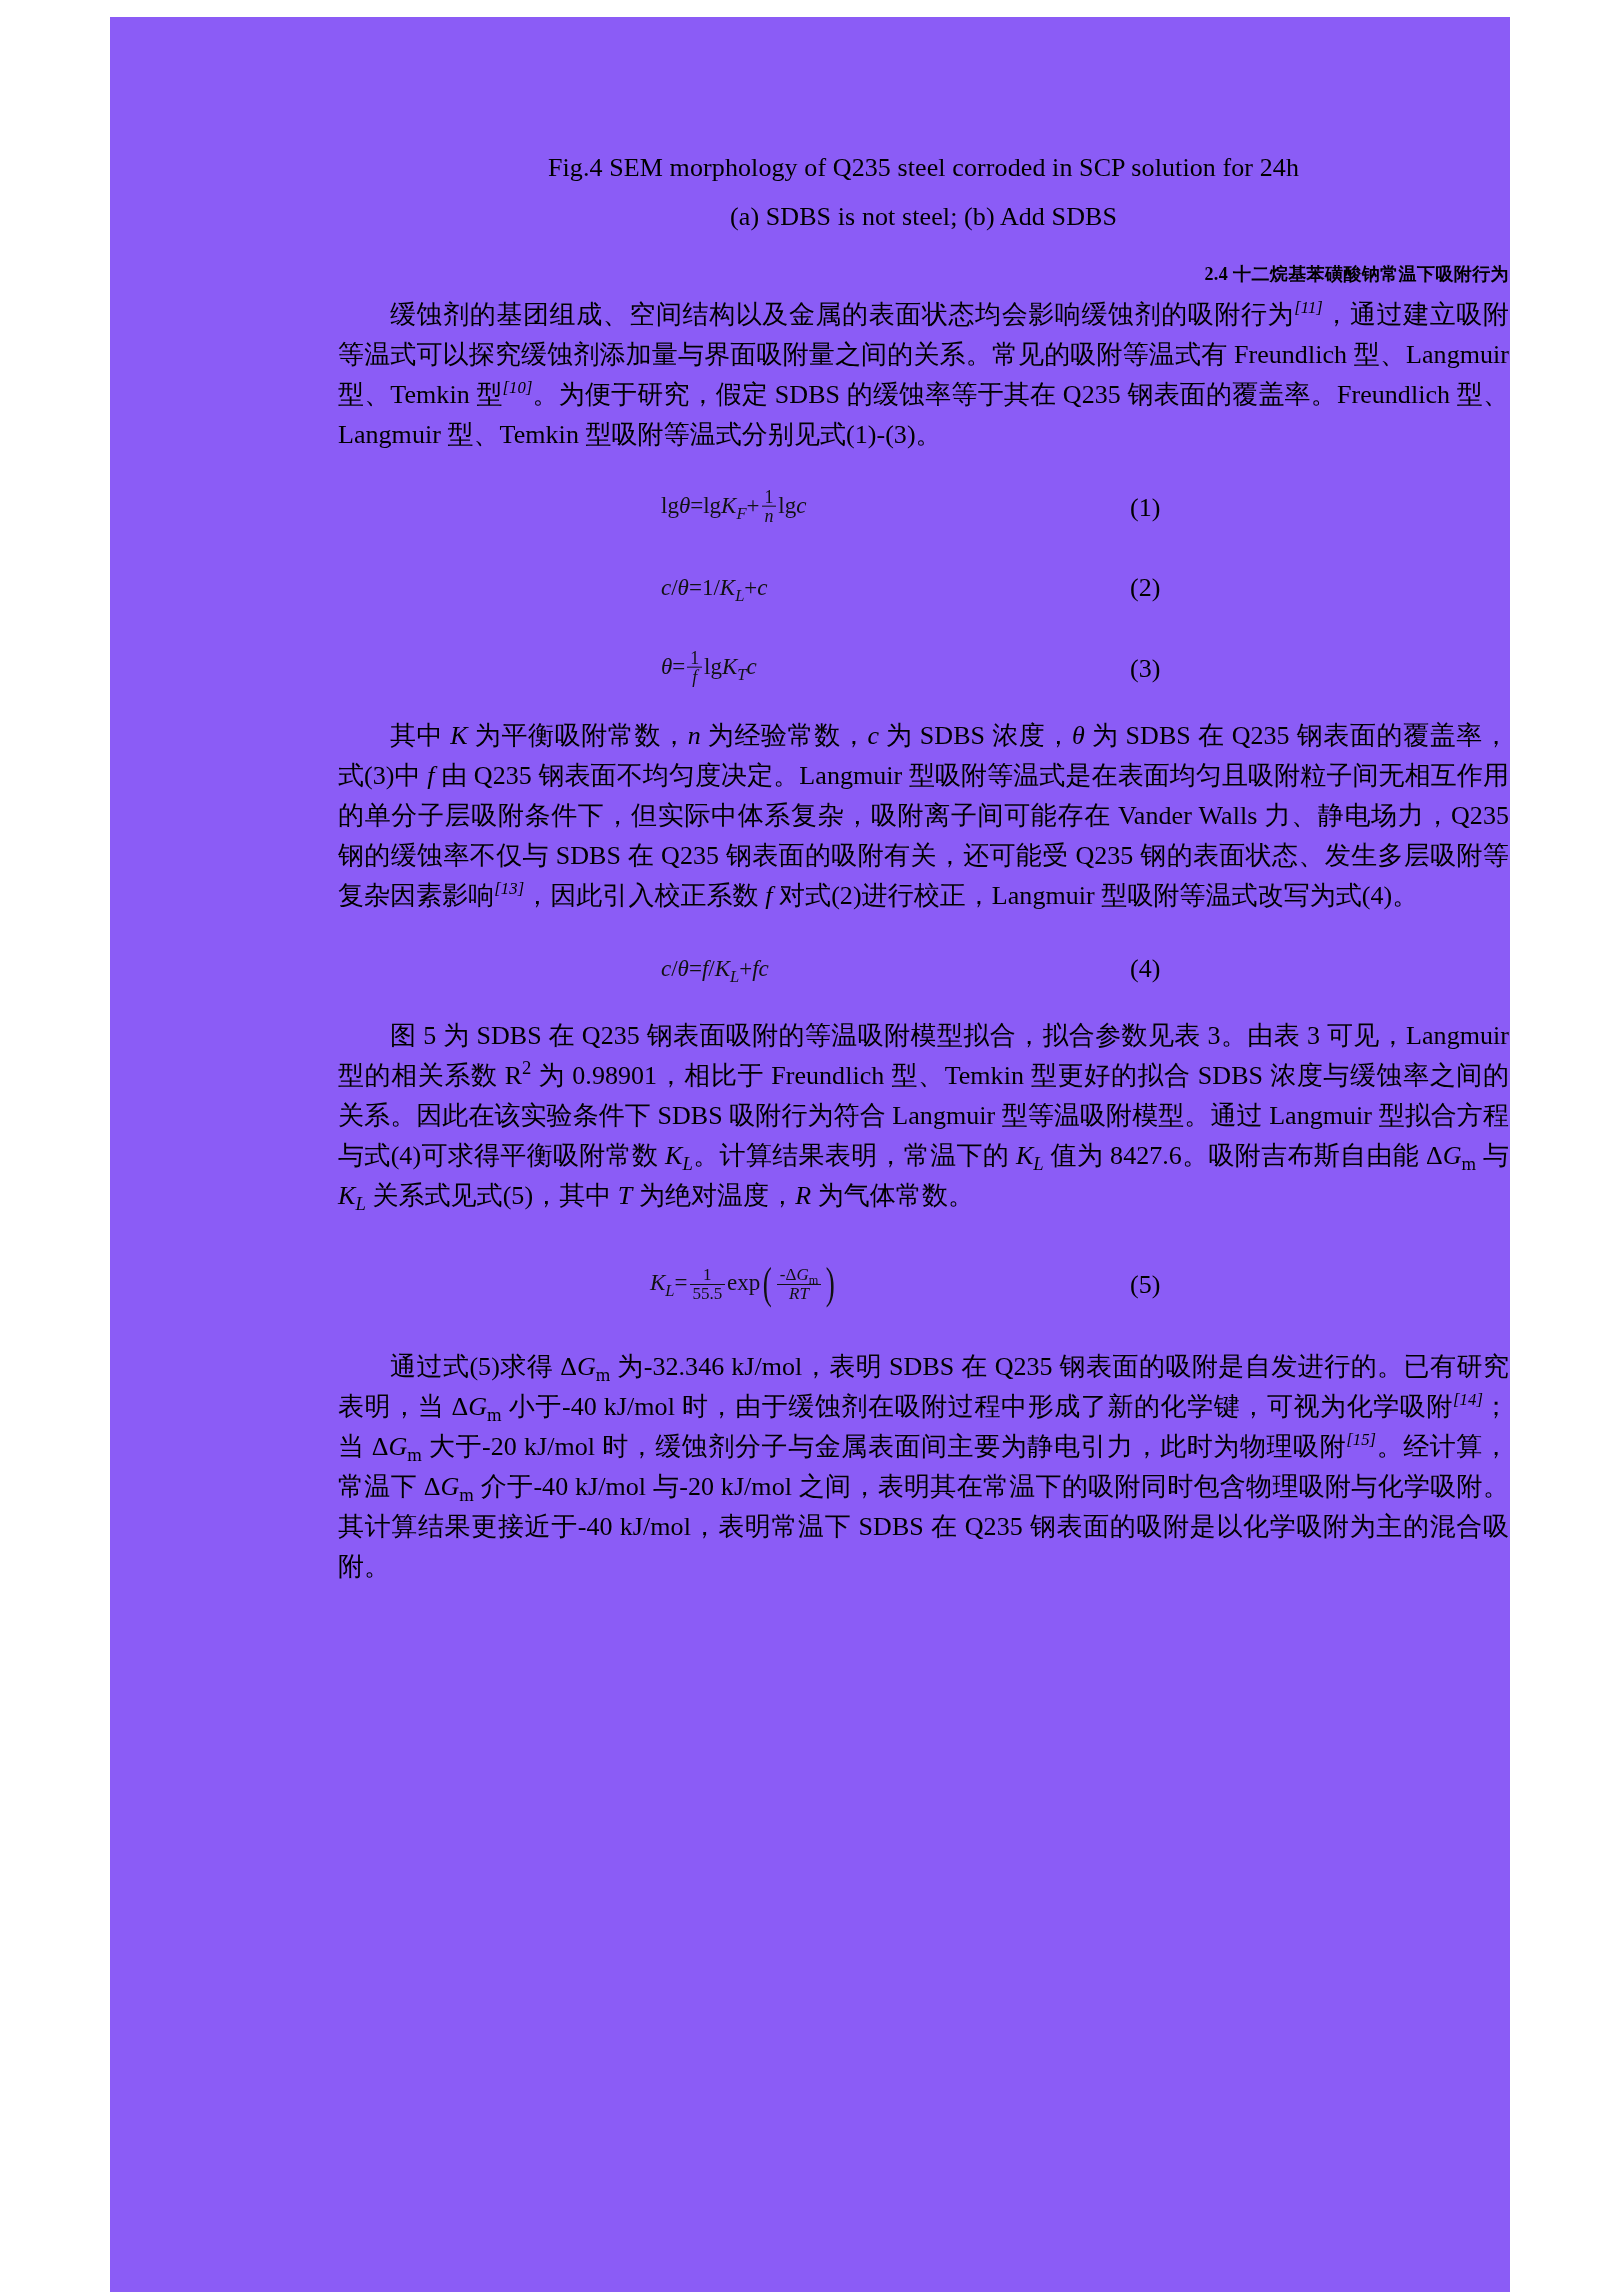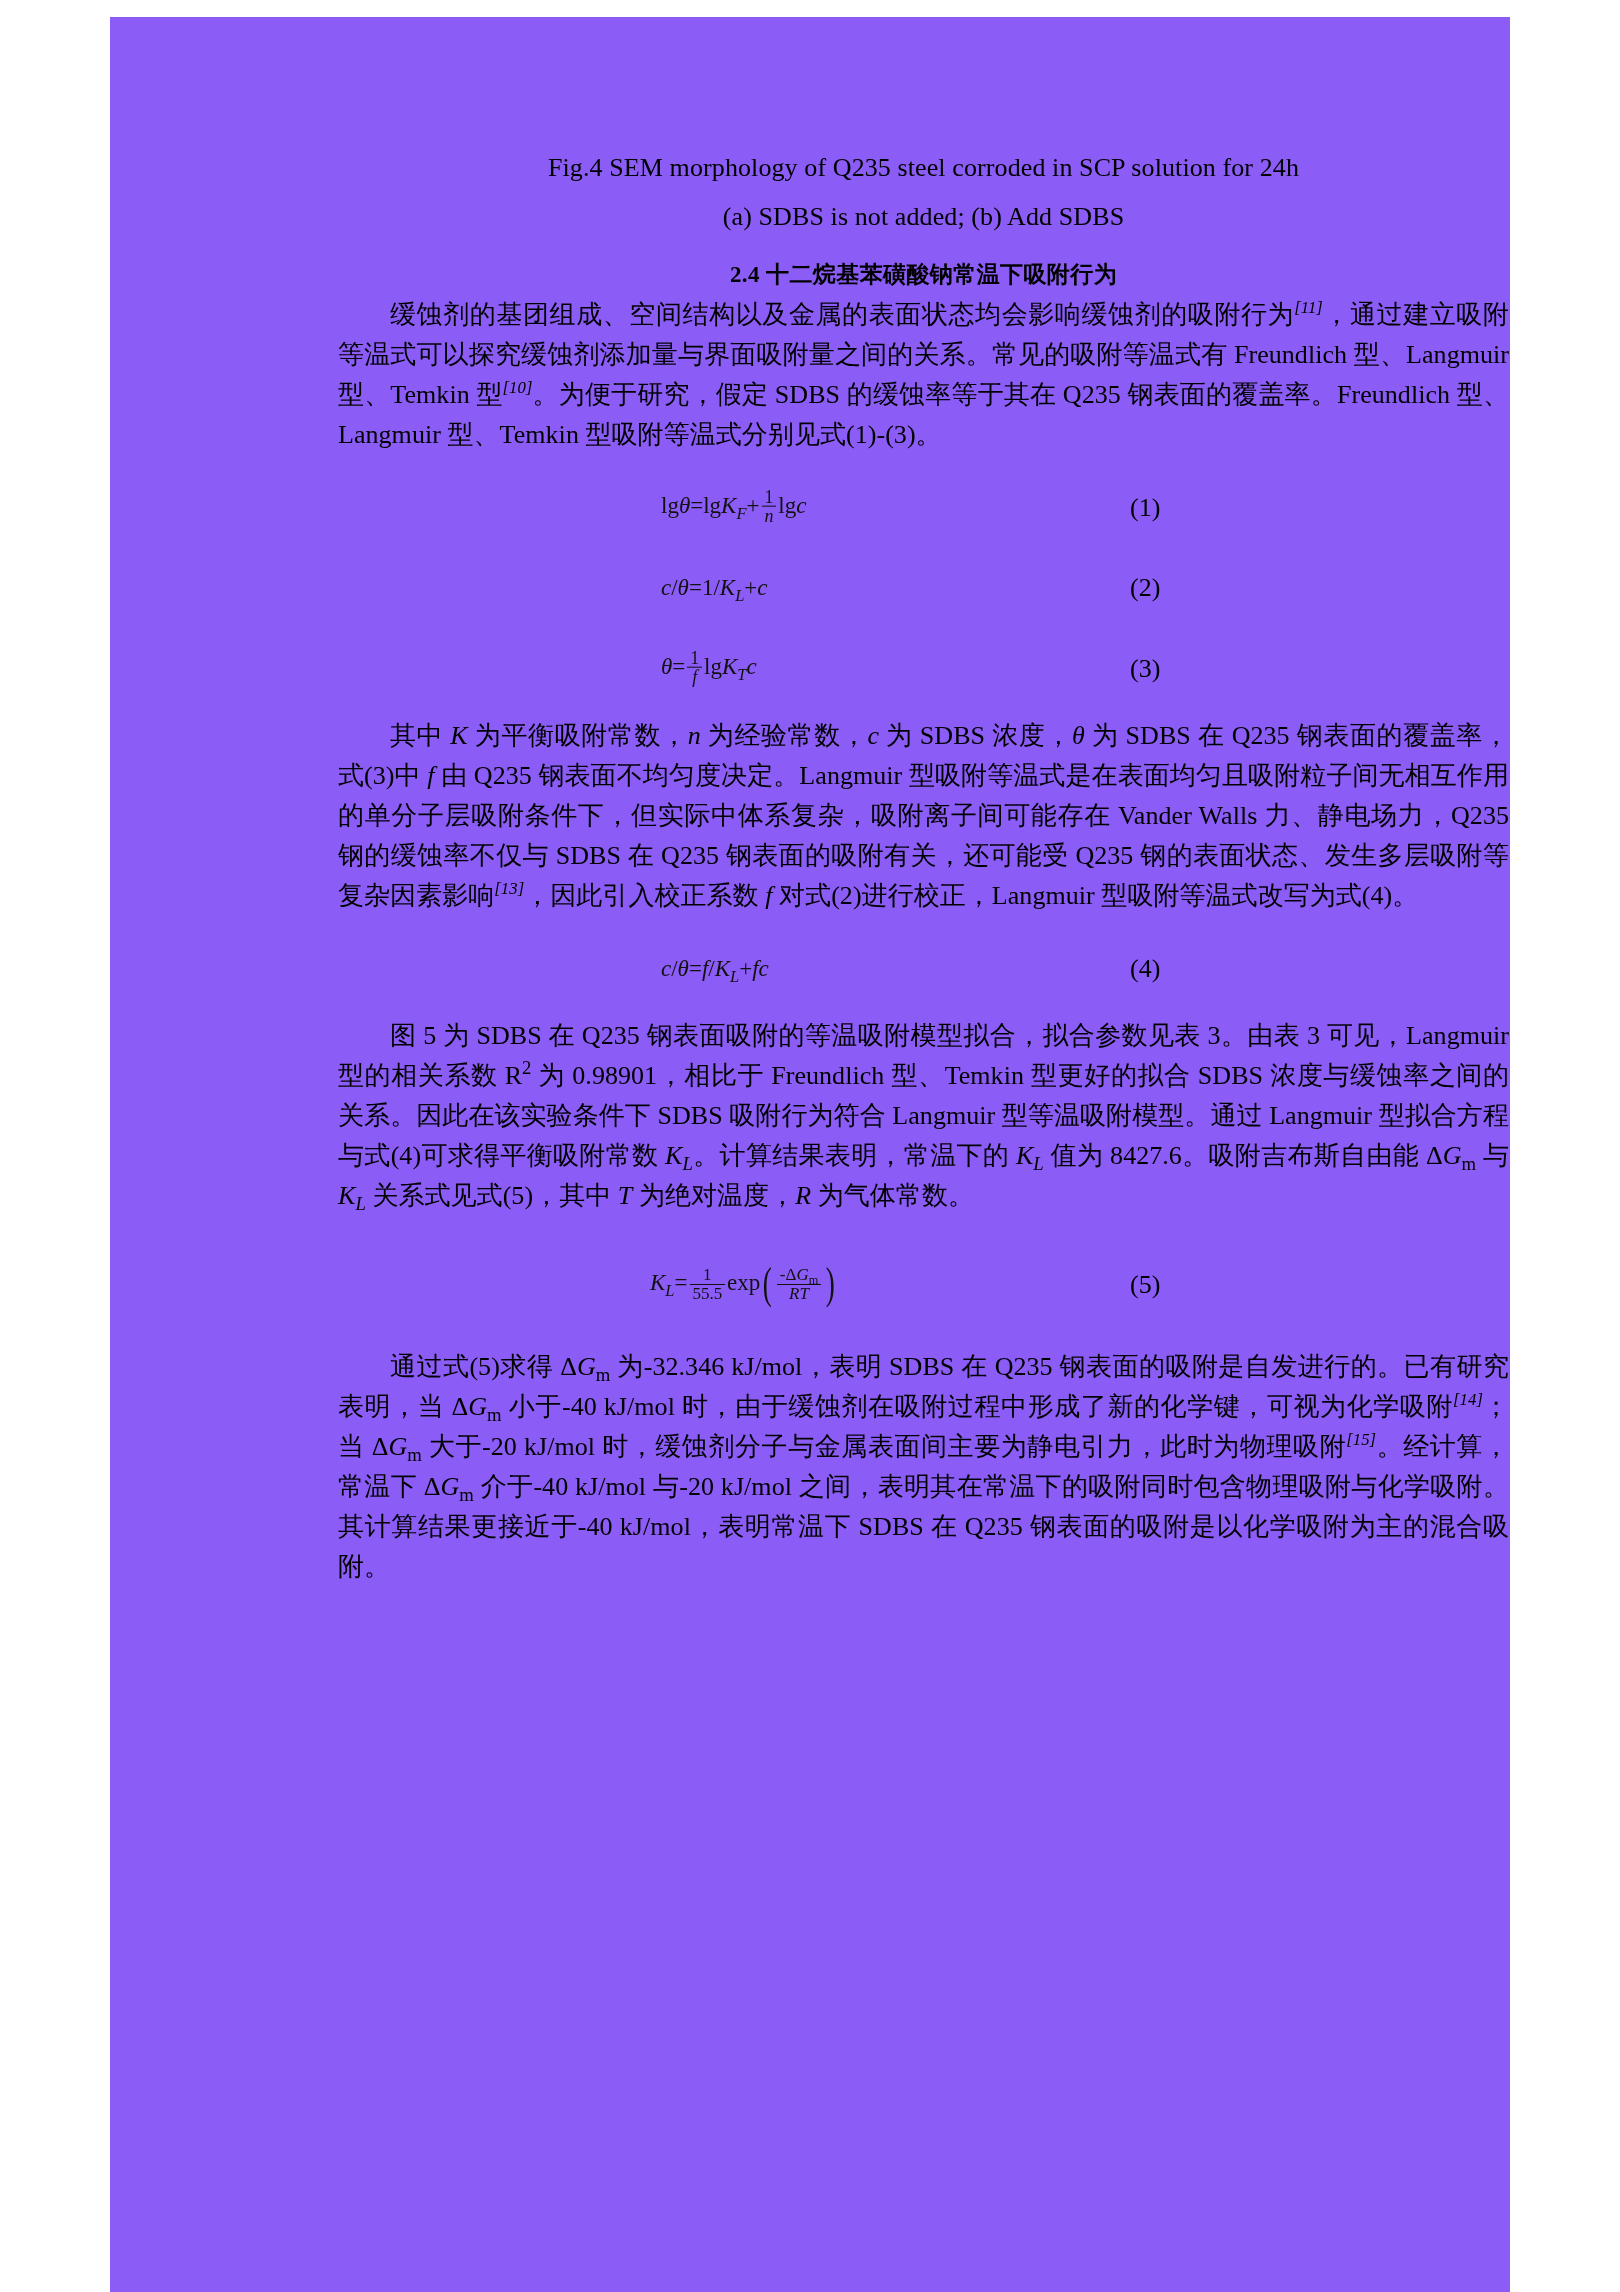--- a/index.html
+++ b/index.html
@@ -34,25 +34,25 @@
     font-size: 26px;
     line-height: 43px;
     letter-spacing: 0.1px;
   }
   .fig-caption.second {
     margin-top: 5.9px;
   }
 
   
   .section-heading {
-    font-size: 23px;
+    font-size: 18px;
     font-weight: bold;
     line-height: 41px;
     margin-top: 15.7px;
-    text-align: center;
+    text-align: right;
     letter-spacing: 0.4px;
   }
 
   
   p.body-par {
     font-size: 26px;
     line-height: 40px;
     text-align: justify;
     text-justify: inter-ideograph;
     margin: 0;
@@ -148,21 +148,21 @@
     font-size: 0.74em;
   }
 </style>
 </head>
 <body>
 
 <div class="page">
   <div class="content">
 
     <div class="fig-caption">Fig.4 SEM morphology of Q235 steel corroded in SCP solution for 24h</div>
-    <div class="fig-caption second">(a) SDBS is not added; (b) Add SDBS</div>
+    <div class="fig-caption second">(a) SDBS is not steel; (b) Add SDBS</div>
 
     <div class="section-heading">2.4 十二烷基苯磺酸钠常温下吸附行为</div>
 
     <p class="body-par"><span>缓蚀剂的基团组成、空间结构以及金属的表面状态均会影响缓蚀剂的吸附行为</span><sup class="ref">[11]</sup><span>，通过建立吸附等温式可以探究缓蚀剂添加量与界面吸附量之间的关系。常见的吸附等温式有 Freundlich 型、Langmuir 型、Temkin 型</span><sup class="ref">[10]</sup><span>。为便于研究，假定 SDBS 的缓蚀率等于其在 Q235 钢表面的覆盖率。Freundlich 型、Langmuir 型、Temkin 型吸附等温式分别见式(1)-(3)。</span></p>
 
     <div class="eq-row">
       <div class="eq-body"><span>lg</span><span class="mvar">θ</span><span>=lg</span><span class="mvar">K</span><span class="sub">F</span><span>+</span><span class="mfrac"><span class="num">1</span><span class="den mvar">n</span></span><span>lg</span><span class="mvar">c</span></div>
       <div class="eq-number">(1)</div>
     </div>
 

